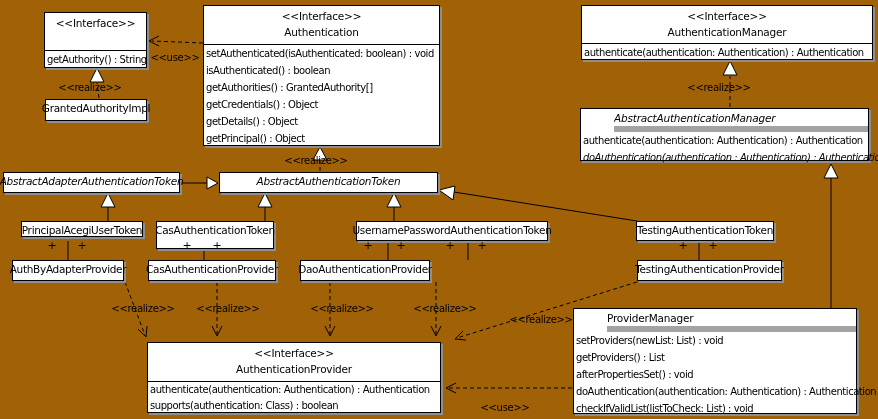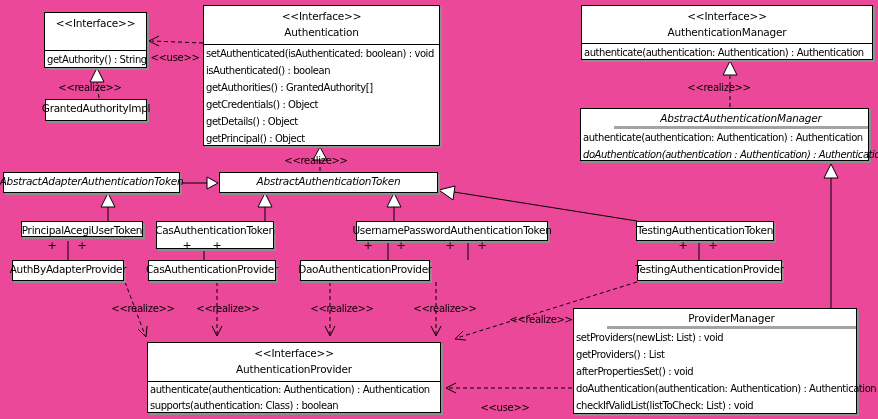--- a/index.html
+++ b/index.html
@@ -1,22 +1,22 @@
 <!DOCTYPE html>
 <html><head>
 <meta charset="utf-8">
 <style>
   html,body{margin:0;padding:0;}
   body{background:#f0f0f0;font-family:"DejaVu Sans",sans-serif;}
-  #canvas{position:relative;width:878px;height:419px;background:#ec4899;overflow:hidden;}
+  #canvas{position:relative;width:878px;height:419px;background:#a16207;overflow:hidden;}
   .wires{position:absolute;left:0;top:0;z-index:1;}
   .box{position:absolute;background:#fff;border:1px solid #000;box-shadow:2px 2px 0 #8f8f8f;
        box-sizing:border-box;z-index:2;}
   .hdr{border-bottom:1px solid #000;text-align:center;padding-top:2px;overflow:hidden;}
-  .hdr1{border-bottom:3px solid #a3a3a3;text-align:center;height:17px;line-height:16px;overflow:hidden;margin-left:33px;}
+  .hdr1{border-bottom:6px solid #a3a3a3;height:17px;line-height:16px;overflow:hidden;margin-left:33px;}
   .stereo,.cname{font-size:10.5px;line-height:16px;white-space:nowrap;letter-spacing:-0.2px;}
   .row{font-size:10px;letter-spacing:-0.45px;white-space:nowrap;padding-left:2px;
        height:17px;line-height:17px;}
   .r16 .row{height:16px;line-height:16px;}
   .it{font-style:italic;}
   .nameonly{display:flex;justify-content:center;}
   .nameonly .cname{font-size:10.5px;letter-spacing:-0.3px;}
   .elbl{position:absolute;transform:translate(-50%,-50%);font-size:10px;letter-spacing:-0.3px;
         white-space:nowrap;z-index:3;color:#000;}
   .plus{position:absolute;transform:translate(-50%,-50%);font-size:11px;z-index:3;color:#000;}

